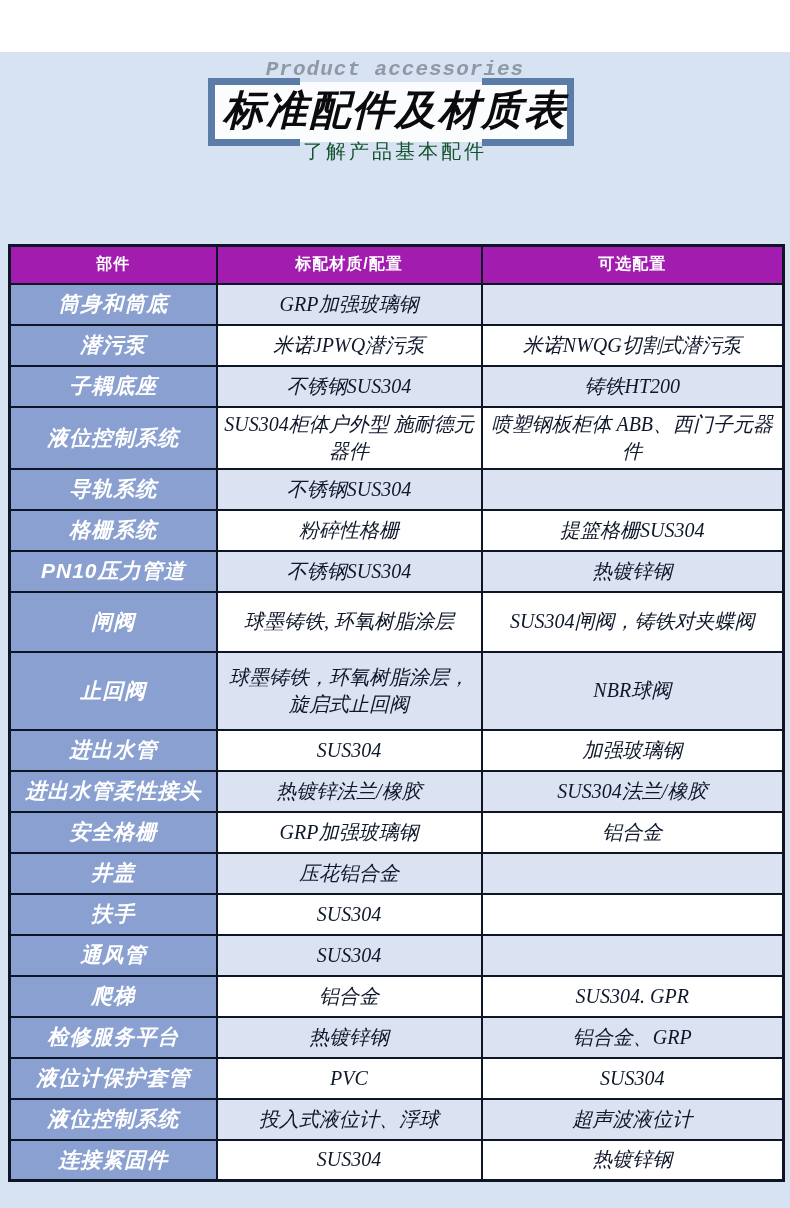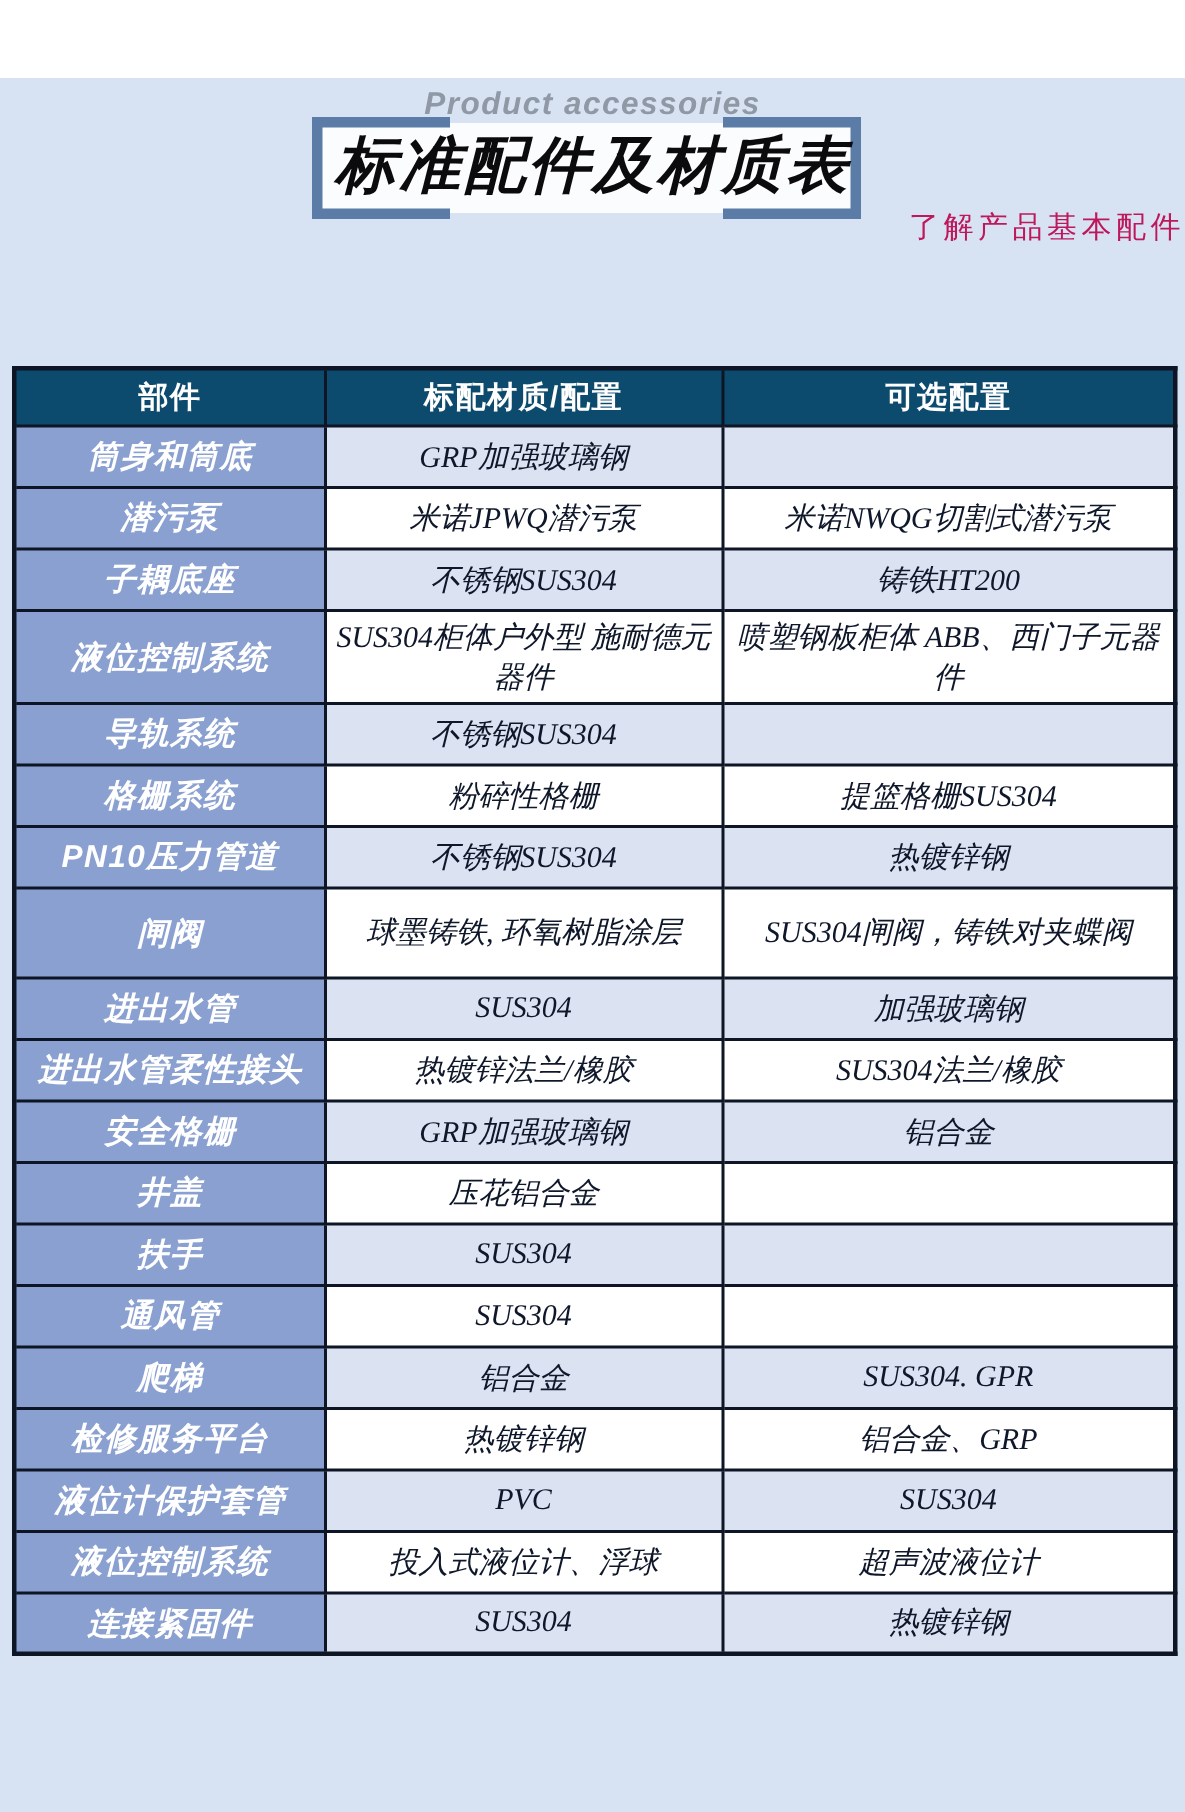--- a/index.html
+++ b/index.html
@@ -1,34 +1,34 @@
 <!DOCTYPE html>
 <html><head>
 <meta charset="utf-8">
 <style>
   html,body{margin:0;padding:0;}
   body{font-family:"Liberation Sans",sans-serif;}
   .canvas{position:relative;width:790px;height:1208px;background:#ffffff;overflow:hidden;}
   .content-bg{position:absolute;left:0;top:52px;width:790px;height:1156px;background:#d7e3f2;}
 
   
-  .header{position:relative;width:790px;height:140px;}
+  .header{position:relative;width:790px;height:140px;font-family:Liberation Mono, monospace;}
   .title-panel{position:absolute;left:208px;top:30px;width:366px;height:60px;background:#fbfcfe;}
   .bracket{position:absolute;top:26px;width:92px;height:68px;box-sizing:border-box;}
   .bracket-left{left:208px;border-left:7px solid #5b7ca6;border-top:7px solid #5b7ca6;border-bottom:7px solid #5b7ca6;}
   .bracket-right{left:482px;border-right:7px solid #5b7ca6;border-top:7px solid #5b7ca6;border-bottom:7px solid #5b7ca6;}
   .eyebrow{position:absolute;left:0;top:6px;width:100%;text-align:center;font-size:21px;font-style:italic;font-weight:600;color:#8f99a5;letter-spacing:1px;}
   .main-title{position:absolute;left:0;top:31px;width:100%;text-align:center;font-size:41px;font-weight:900;font-style:italic;color:#0b0b0d;letter-spacing:2px;white-space:nowrap;}
-  .subtitle{position:absolute;left:0;top:86px;width:100%;text-align:right;font-size:20px;color:#be185d;letter-spacing:3px;}
+  .subtitle{position:absolute;left:0;top:86px;width:100%;text-align:center;font-size:20px;color:#14532d;letter-spacing:3px;}
 
   
   table.spec{position:absolute;left:8px;top:192px;width:774px;border-collapse:collapse;table-layout:fixed;border:3px solid #0e1626;}
   .spec th,.spec td{border:2px solid #0e1626;text-align:center;vertical-align:middle;padding:2px 4px;box-sizing:border-box;}
   .spec col.c1{width:207px;} .spec col.c2{width:265px;} .spec col.c3{width:302px;}
-  .spec thead th{background:#0c4a6e;color:#ffffff;font-size:20px;font-weight:bold;height:38px;letter-spacing:1px;}
+  .spec thead th{background:#a21caf;color:#ffffff;font-size:16px;font-weight:bold;height:38px;letter-spacing:1px;}
   .spec td.part{background:#8aa0d0;color:#ffffff;font-size:21px;font-weight:bold;letter-spacing:1px;}
   .spec td.val{font-family:"Liberation Serif",serif;font-size:20px;color:#0f172a;background:#ffffff;}
   .spec tbody tr{height:41px;font-style:italic;}
   .spec tbody tr.h62{height:62px;} .spec tbody tr.h60{height:60px;} .spec tbody tr.h78{height:78px;}
   .spec tbody tr:nth-child(odd) td.val{background:#dbe3f2;}
 </style>
 </head>
 <body>
 
 <div class="canvas">
@@ -90,20 +90,25 @@
         <tr>
           <td class="part">PN10压力管道</td>
           <td class="val">不锈钢SUS304</td>
           <td class="val">热镀锌钢</td>
         </tr>
         <tr class="h60">
           <td class="part">闸阀</td>
           <td class="val">球墨铸铁, 环氧树脂涂层</td>
           <td class="val">SUS304闸阀，铸铁对夹蝶阀</td>
         </tr>
+        <tr class="h78">
+          <td class="part">止回阀</td>
+          <td class="val">球墨铸铁，环氧树脂涂层，旋启式止回阀</td>
+          <td class="val">NBR球阀</td>
+        </tr>
         <tr>
           <td class="part">进出水管</td>
           <td class="val">SUS304</td>
           <td class="val">加强玻璃钢</td>
         </tr>
         <tr>
           <td class="part">进出水管柔性接头</td>
           <td class="val">热镀锌法兰/橡胶</td>
           <td class="val">SUS304法兰/橡胶</td>
         </tr>

